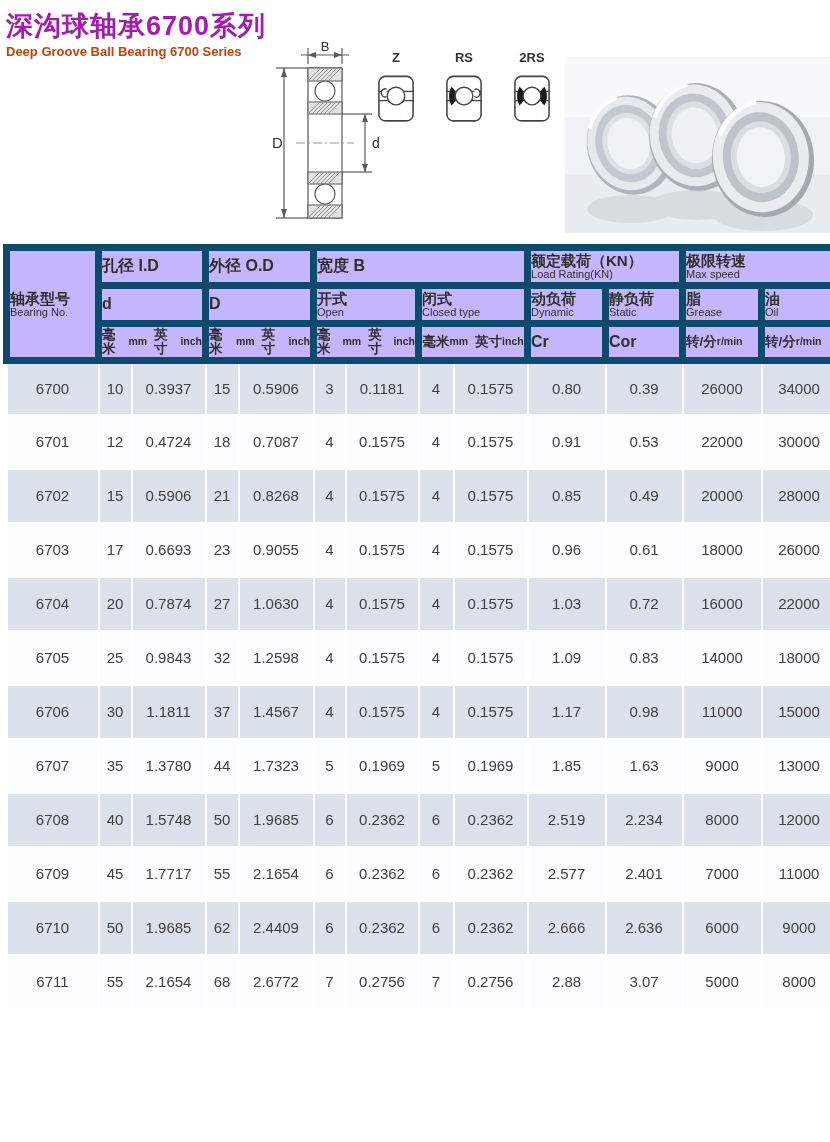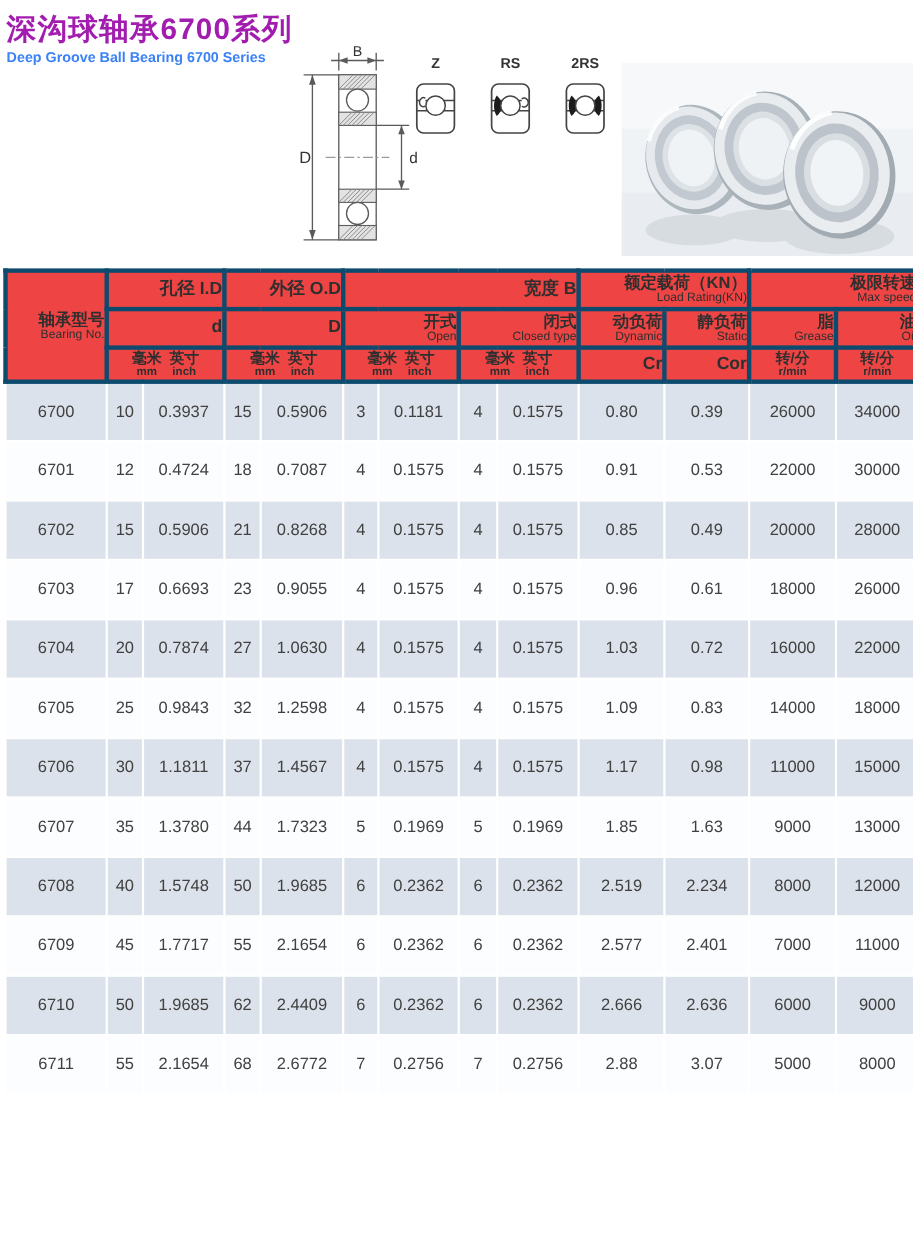--- a/index.html
+++ b/index.html
@@ -6,46 +6,46 @@
   html,body { background:#fff; }
   body {
     width:830px; height:1142px;
     font-family:"Liberation Sans", sans-serif;
     color:#3b3b3b; position:relative; overflow:hidden;
   }
   
   .top { position:relative; width:830px; height:244px; }
   .title-block { position:absolute; left:6px; top:12px; }
   .title-zh { font-size:27px; font-weight:bold; color:#a21caf; letter-spacing:1px; line-height:1.1; }
-  .title-en { font-size:13px; font-weight:bold; color:#3b82f6; margin-top:2px; }
+  .title-en { font-size:13px; font-weight:bold; color:#c2410c; margin-top:2px; }
 
   .xsection { position:absolute; left:268px; top:40px; }
 
   .seal-grid {
     position:absolute; left:366px; top:50px; width:196px;
     display:grid; grid-template-columns:repeat(3,1fr); column-gap:8px; row-gap:4px;
   }
   .seal-cell { display:flex; flex-direction:column; align-items:center; }
   .seal-label { font-size:13px; font-weight:bold; color:#333; height:16px; line-height:16px; }
 
   .photo { position:absolute; left:565px; top:57px; }
 
   
   table { border-collapse:collapse; table-layout:fixed; width:824px; margin:0 3px; }
   thead th {
-    background:#ef4444; border:4px solid #0c4a6e;
-    font-weight:bold; color:#2f2f2f; text-align:right; vertical-align:middle;
+    background:#c4b5fd; border:7px solid #0c4a6e;
+    font-weight:bold; color:#2f2f2f; text-align:left; vertical-align:middle;
     padding:1px 0; line-height:1.15; height:30px;
   }
   .zh  { font-size:15px; display:block; }
   .zh-lg { font-size:16px; display:block; }
   .en  { font-size:11px; font-weight:normal; display:block; margin-top:-1px; }
   .mono-letter { font-size:16px; }
   .unit-pair { display:flex; justify-content:center; gap:7px; }
-  .unit { display:flex; flex-direction:column; line-height:1.05; align-items:center; }
+  .unit { display:flex; flex-direction:row; line-height:1.05; align-items:center; }
   .unit b { font-size:13.5px; }
   .unit i { font-style:normal; font-size:10.5px; font-weight:bold; }
 
   tbody td {
     text-align:center; vertical-align:middle;
     font-size:15px; color:#414141; height:54px;
     border:2px solid #ffffff;
   }
   tbody tr.alt { background:#dce2eb; }
   tbody tr.plain { background:#fcfdfe; }

